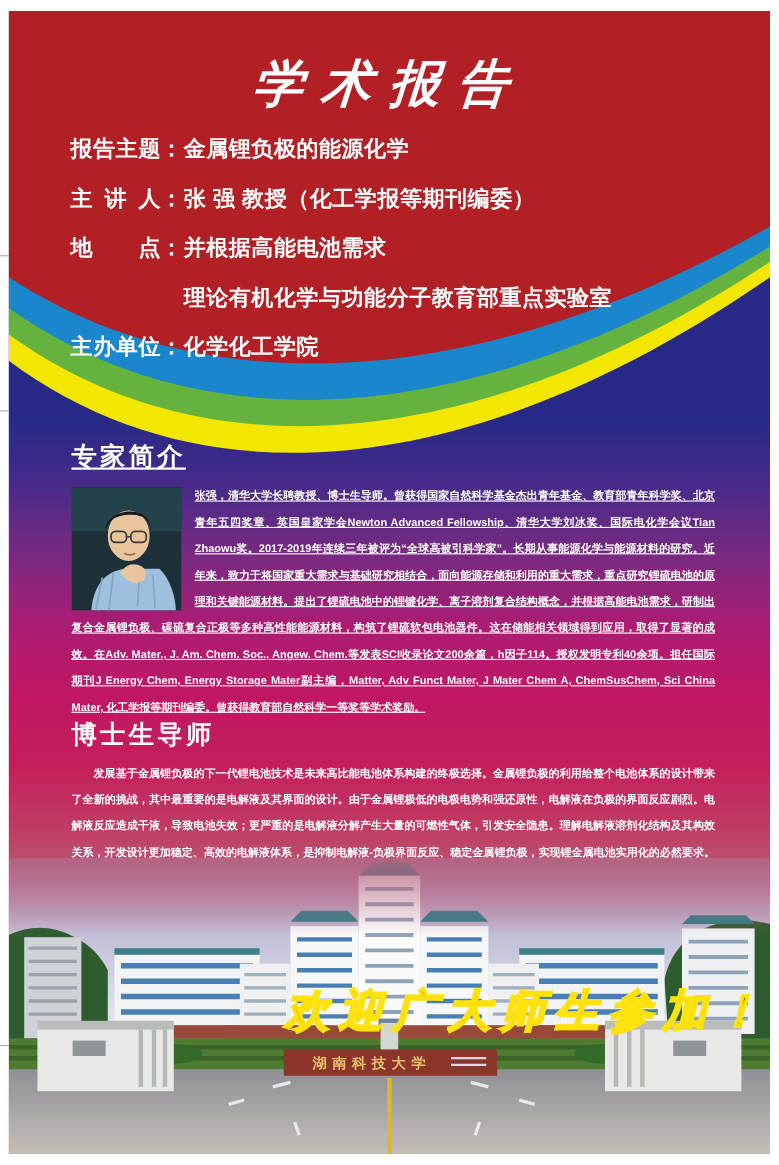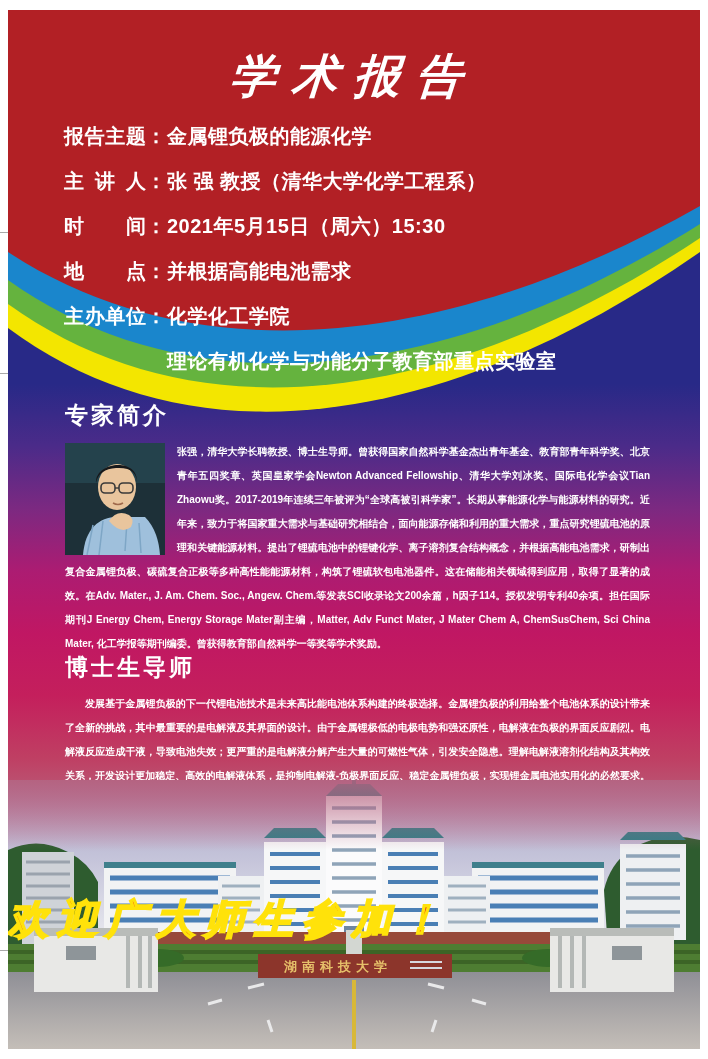--- a/index.html
+++ b/index.html
@@ -16,31 +16,31 @@
   .title{position:absolute;left:0;top:36px;width:100%;text-align:center;color:#ffffff;
          font-family:"DejaVu Serif",serif;font-style:italic;font-weight:bold;
          font-size:46px;letter-spacing:16px;transform:skewX(-4deg);}
   .info{position:absolute;left:56px;top:96px;color:#ffffff;font-weight:bold;font-size:20px;}
   .info-row{height:29px;line-height:29px;white-space:nowrap;margin-top:16px;}
   .lbl{display:inline-block;width:82px;text-align:justify;text-align-last:justify;}
   .colon{display:inline-block;width:21px;}
   .val{letter-spacing:.5px;}
   .cont{padding-left:103px;}
   .section{position:absolute;left:57px;width:585px;color:#ffffff;}
-  .sec-expert{top:390px;}
+  .sec-expert{top:390px;text-decoration:underline;}
   .sec-report{top:642px;}
   .sec-head{font-size:23px;font-weight:bold;letter-spacing:3px;margin:0 0 9px 0;}
   .sec-body{font-size:10px;font-weight:bold;line-height:24px;text-align:justify;margin:0;}
   .indent{text-indent:2em;}
   .portrait{float:left;width:100px;height:112px;margin:3px 12px 2px 0;display:block;}
   .photo{position:absolute;left:0;top:770px;width:692px;height:319px;}
   .photo svg{display:block;}
   .blend{position:absolute;left:0;top:0;width:692px;height:70px;
          background:linear-gradient(180deg,rgba(181,95,125,.85) 0%,rgba(181,95,125,0) 100%);}
-  .welcome{position:absolute;left:0;top:882px;width:100%;text-align:left;
+  .welcome{position:absolute;left:0;top:882px;width:100%;text-align:right;
            font-family:"DejaVu Serif",serif;font-style:italic;font-weight:bold;
            font-size:40px;letter-spacing:9px;color:#e8221a;
            -webkit-text-stroke:2px #ffe20a;text-shadow:0 0 1px #ffe20a;}
   .cropmark{position:absolute;left:0;width:8px;height:1px;background:#a9a9a9;}
 </style>
 </head>
 <body>
 
 <div class="poster">
   <div class="frame">
@@ -52,33 +52,30 @@
       <path d="M0,242 C180,360 430,345 692,196 L692,0 L0,0 Z" fill="#b22025"></path>
     </svg>
 
     <div class="title">学术报告</div>
 
     <div class="info">
       <div class="info-row">
         <span class="lbl">报告主题</span><span class="colon">：</span><span class="val">金属锂负极的能源化学</span>
       </div>
       <div class="info-row">
-        <span class="lbl">主讲人</span><span class="colon">：</span><span class="val">张 强 教授（清华大学化学工程系）</span>
-      </div>
-      <div class="info-row">
-        <span class="lbl">时间</span><span class="colon">：</span><span class="val">2021年5月15日（周六）15:30</span>
+        <span class="lbl">主讲人</span><span class="colon">：</span><span class="val">张 强 教授（化工学报等期刊编委）</span>
       </div>
       <div class="info-row">
         <span class="lbl">地点</span><span class="colon">：</span><span class="val">并根据高能电池需求</span>
       </div>
+      <div class="info-row cont">
+        <span class="val">理论有机化学与功能分子教育部重点实验室</span>
+      </div>
       <div class="info-row">
         <span class="lbl">主办单位</span><span class="colon">：</span><span class="val">化学化工学院</span>
-      </div>
-      <div class="info-row cont">
-        <span class="val">理论有机化学与功能分子教育部重点实验室</span>
       </div>
     </div>
 
     <div class="section sec-expert">
       <h2 class="sec-head">专家简介</h2>
       <div class="sec-body">
         <svg class="portrait" viewBox="0 0 100 112" aria-hidden="true">
           <rect x="0" y="0" width="100" height="112" fill="#1d3038"></rect>
           <rect x="0" y="0" width="100" height="40" fill="#24424c"></rect>
           <path d="M18,112 C20,86 34,74 52,74 L80,74 C90,84 94,98 95,112 Z" fill="#9fc0dc"></path>

